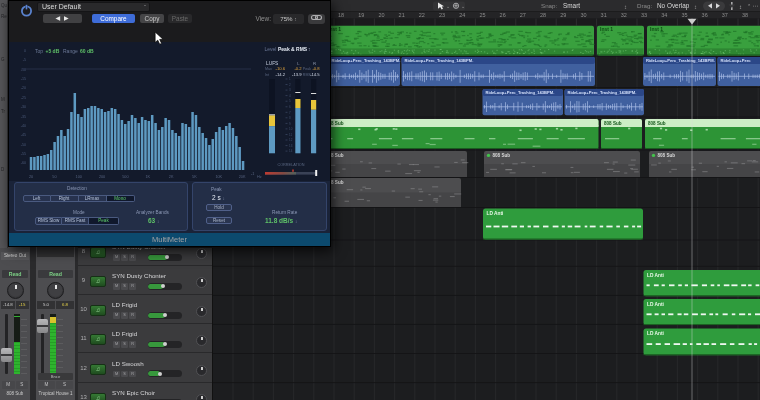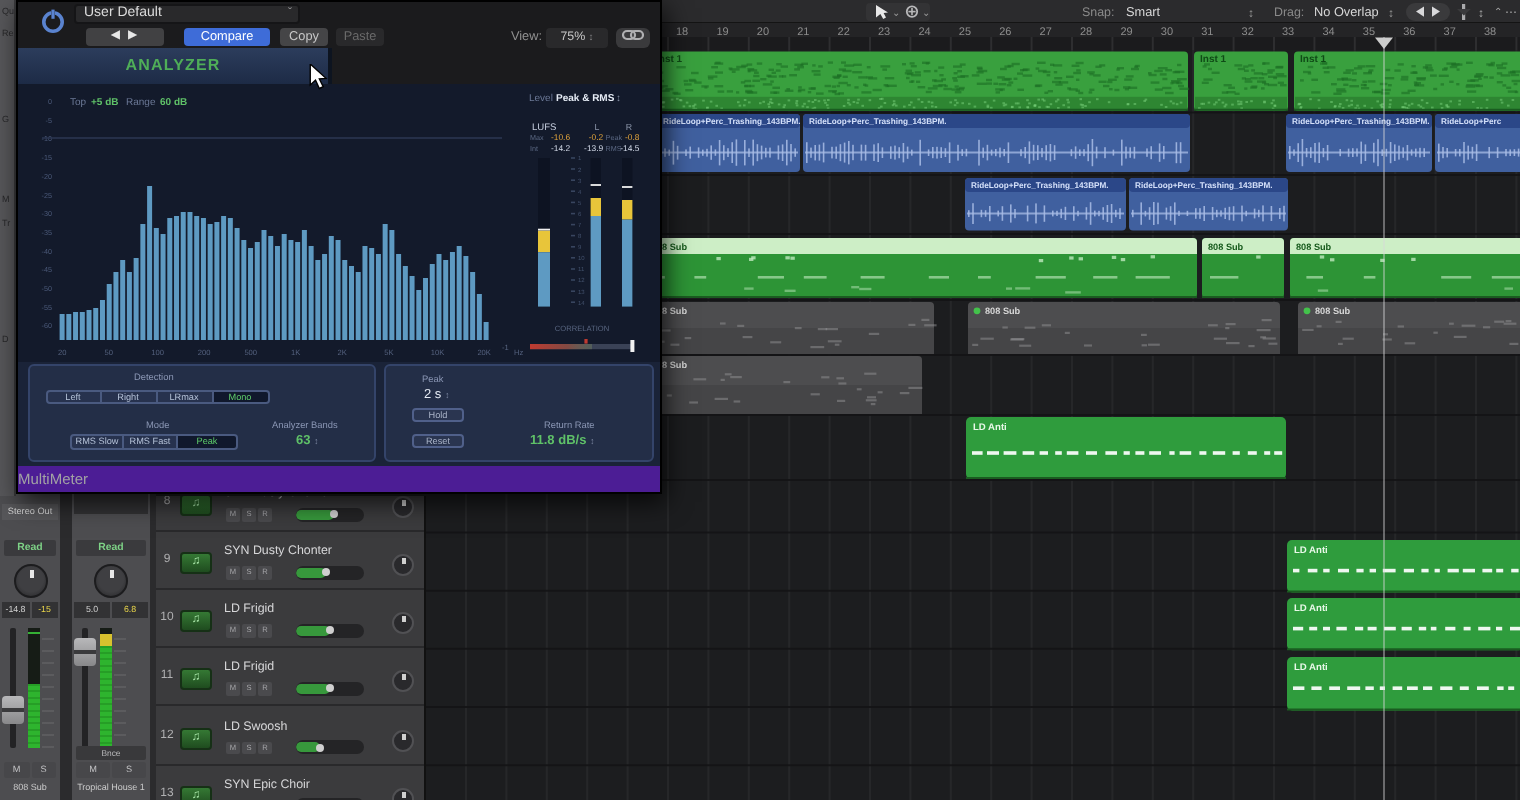--- a/index.html
+++ b/index.html
@@ -69,21 +69,21 @@
 .plabel { position:absolute; font-size:4.7px; color:#8b97b5; }
 .btngroup { position:absolute; display:flex; height:7.5px; }
 .btngroup div { border:1px solid #4a5a80; border-left-width:0; background:#27324e; color:#b5c2d8; font-size:4.6px; line-height:6px; text-align:center; }
 .btngroup div:first-child { border-left-width:1px; border-radius:2px 0 0 2px; }
 .btngroup div:last-child { border-radius:0 2px 2px 0; }
 .btngroup div.sel { background:#10182c; color:#5ecc6a; }
 .greenval { position:absolute; color:#5fc168; font-size:6.5px; font-weight:bold; }
 .whiteval { position:absolute; color:#e6ecf5; font-size:6.5px; }
 .stepper { color:#7a86a0; font-size:4.5px; }
 .pbtn { position:absolute; width:26px; height:7px; background:#2a3550; border:1px solid #50608a; border-radius:2px; color:#aab4c8; font-size:4.6px; line-height:6px; text-align:center; }
-#pfoot { position:absolute; left:0; top:232px; width:100%; height:15px; background:#4c1d95; color:#a2a2a4; font-size:7.5px; text-align:left; line-height:14px; }
+#pfoot { position:absolute; left:0; top:232px; width:100%; height:15px; background:#0c4a6e; color:#a2a2a4; font-size:7.5px; text-align:center; line-height:14px; }
 #cursor { position:absolute; left:154px; top:32px; z-index:50; }
 </style></head>
 <body>
 <div id="stage">
 <svg id="arr" width="760" height="400" viewBox="0 0 760 400">
       <rect x="0.0" y="0.0" width="760.0" height="400.0" fill="#1d1d1f" rx="0"></rect>
       <rect x="330.0" y="0.0" width="430.0" height="11.5" fill="#2b2b2d" rx="0"></rect>
       <line x1="330.0" y1="11.5" x2="760.0" y2="11.5" stroke="#141414" stroke-width="1"></line>
       <rect x="433" y="1.5" width="32" height="9" rx="2" fill="#333335"></rect>
       <polygon points="438,2.5 438,8.8 440.2,7 441.6,9.5 443,8.8 441.8,6.5 444,6.2" fill="#e8e8e8"></polygon>
@@ -1703,21 +1703,20 @@
     <div id="bcopy" class="hbtn">Copy</div>
     <div id="bpaste" class="hbtn">Paste</div>
     <div id="viewlbl">View:</div>
     <div id="viewbox">75% <span>↕</span></div>
     <div id="linkicon"><svg width="11" height="7" viewBox="0 0 11 7" style="vertical-align:1px">
             <rect x="0.5" y="1.5" width="6" height="4" rx="2" fill="none" stroke="#b0b0b2" stroke-width="1.1"></rect>
             <rect x="4.5" y="1.5" width="6" height="4" rx="2" fill="none" stroke="#b0b0b2" stroke-width="1.1"></rect>
           </svg></div>
   </div>
   <div id="tabs">
-        <div id="tab1">ANALYZER</div>
       </div>
   <svg id="pdisp" width="323" height="139" viewBox="0 0 323 139">
         <rect width="323" height="139" fill="#131a2b"></rect>
         <text x="26.0" y="10.5" fill="#6b7896" font-size="5" text-anchor="start" font-weight="normal" font-family="Liberation Sans, sans-serif">Top</text>
         <text x="36.5" y="10.5" fill="#5fc168" font-size="5" text-anchor="start" font-weight="bold" font-family="Liberation Sans, sans-serif">+5 dB</text>
         <text x="54.0" y="10.5" fill="#6b7896" font-size="5" text-anchor="start" font-weight="normal" font-family="Liberation Sans, sans-serif">Range</text>
         <text x="71.0" y="10.5" fill="#5fc168" font-size="5" text-anchor="start" font-weight="bold" font-family="Liberation Sans, sans-serif">60 dB</text>
         <text x="255.5" y="8.5" fill="#6b7896" font-size="5" text-anchor="start" font-weight="normal" font-family="Liberation Sans, sans-serif">Level</text>
         <text x="269.0" y="8.5" fill="#e6ecf5" font-size="5" text-anchor="start" font-weight="bold" font-family="Liberation Sans, sans-serif">Peak &amp; RMS</text>
         <text x="299.0" y="8.5" fill="#8a94a8" font-size="5" text-anchor="start" font-weight="normal" font-family="Liberation Sans, sans-serif">↕</text>

